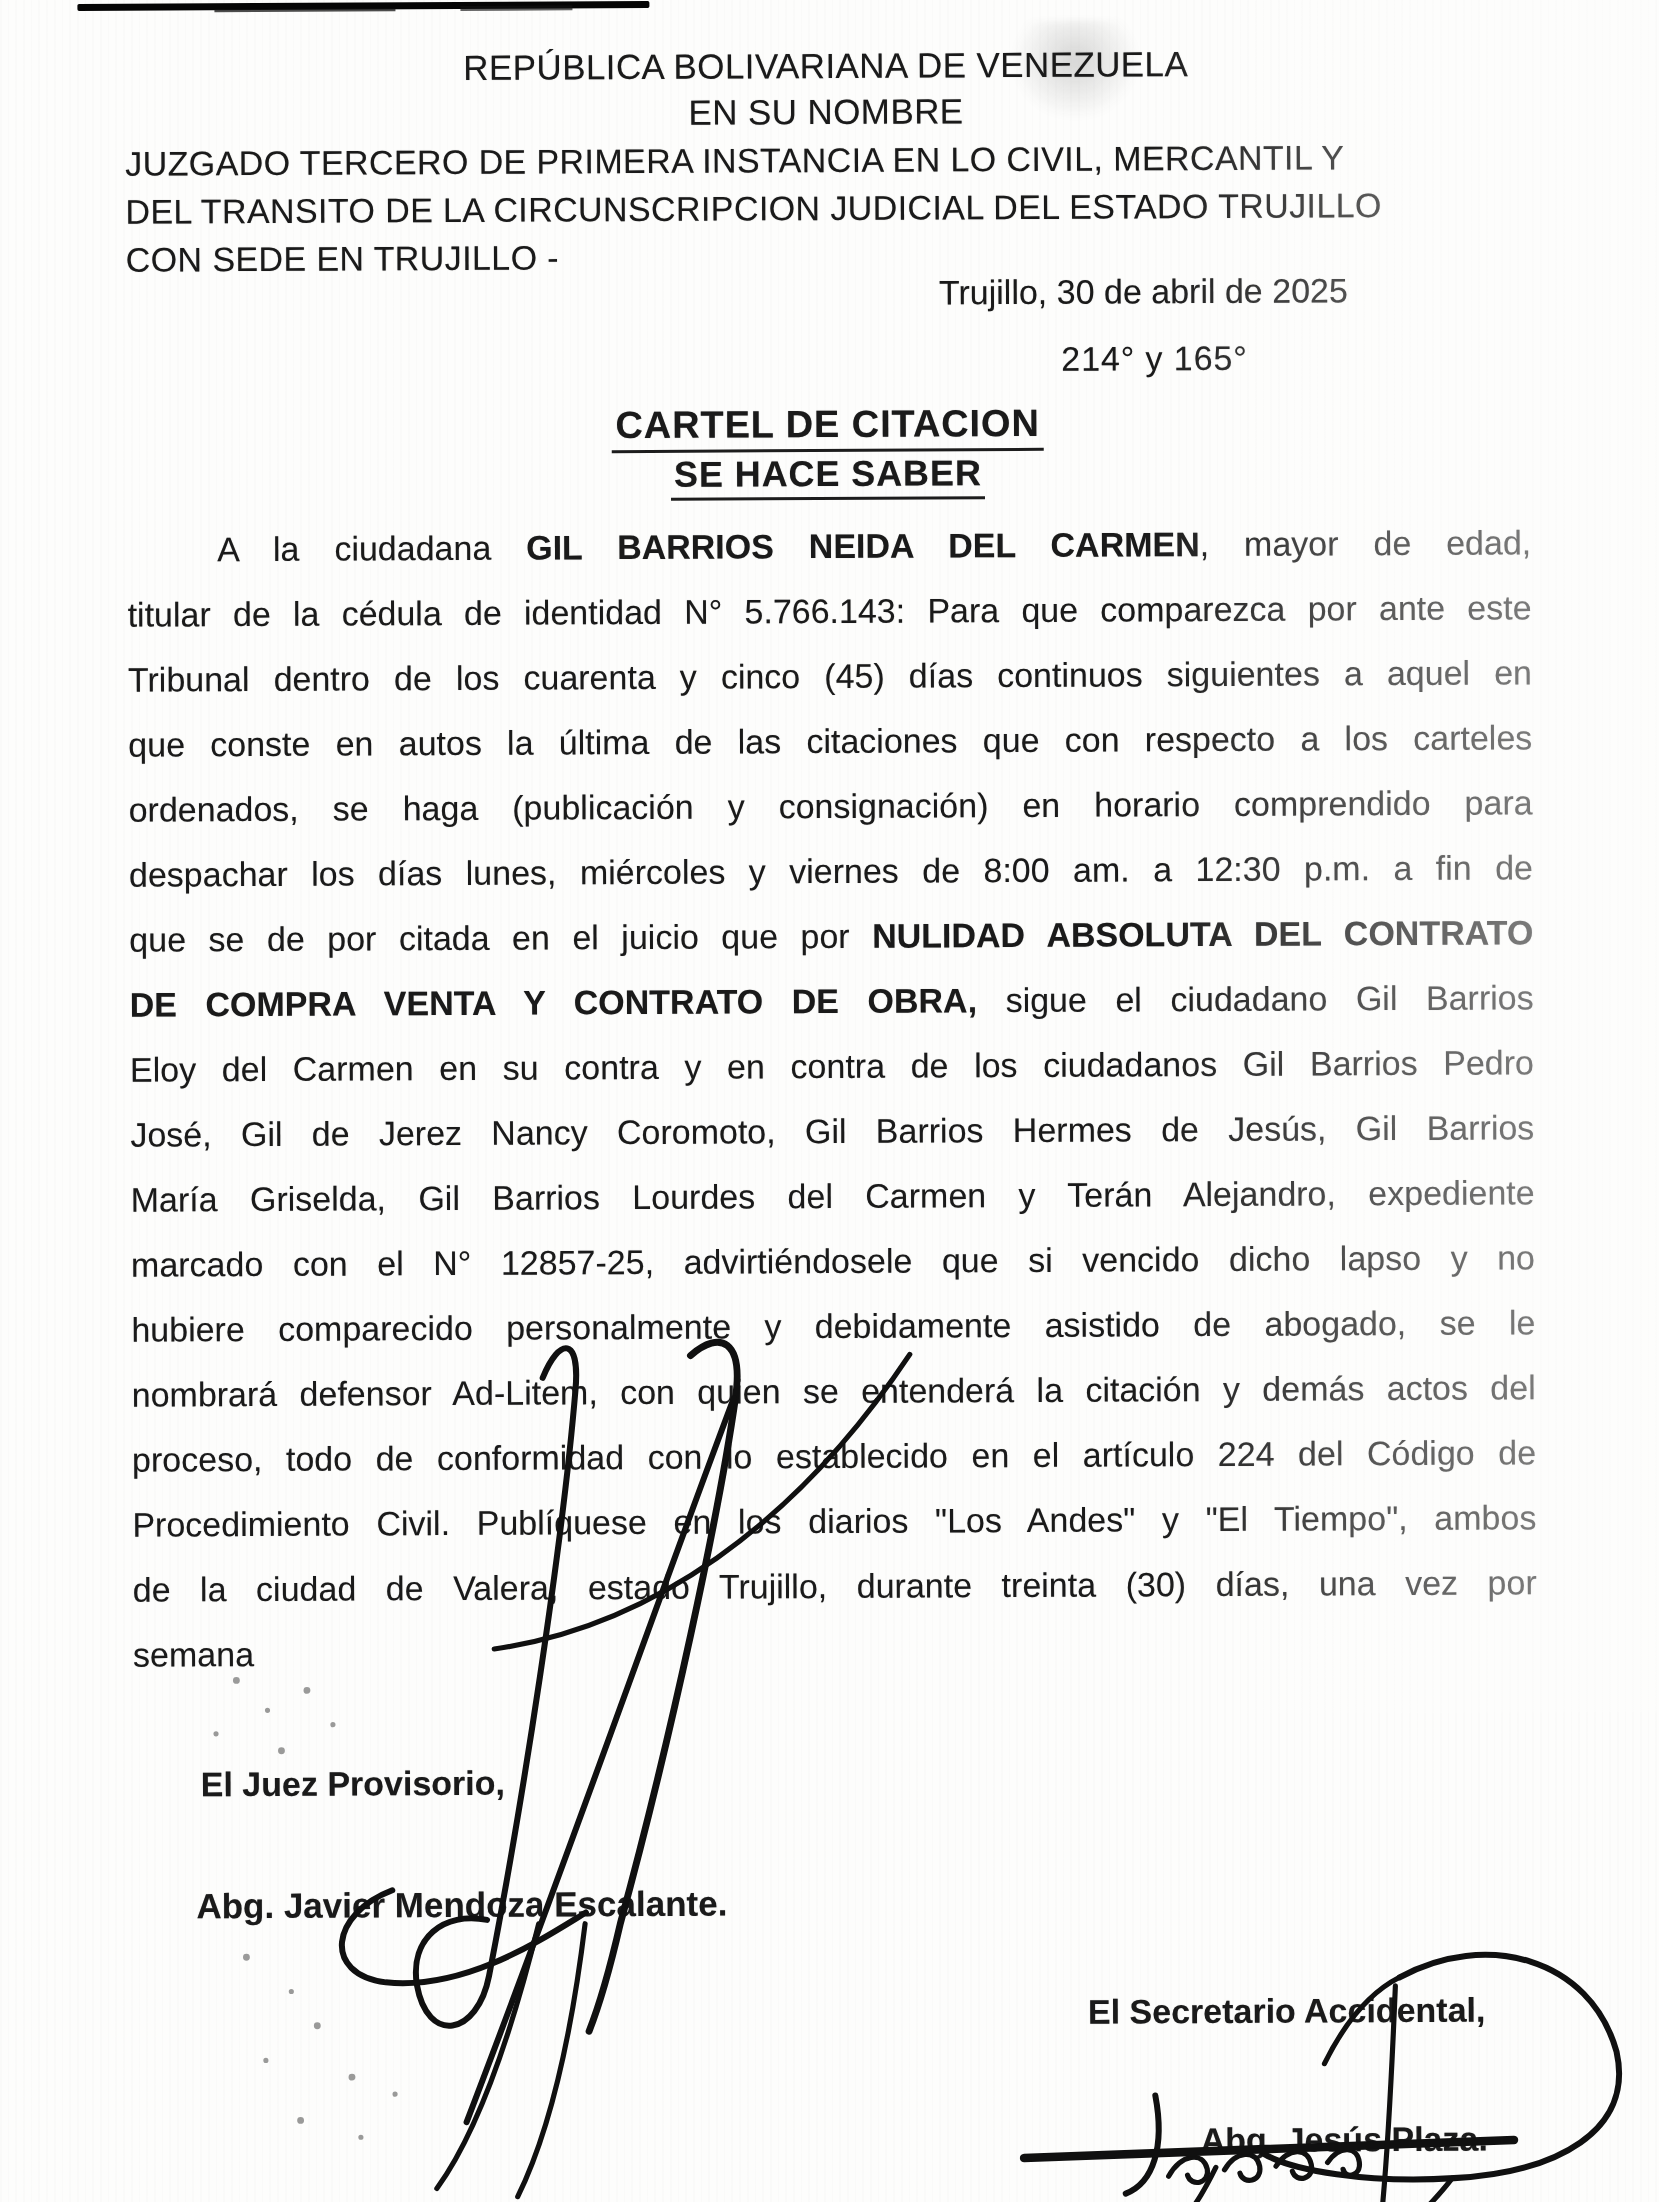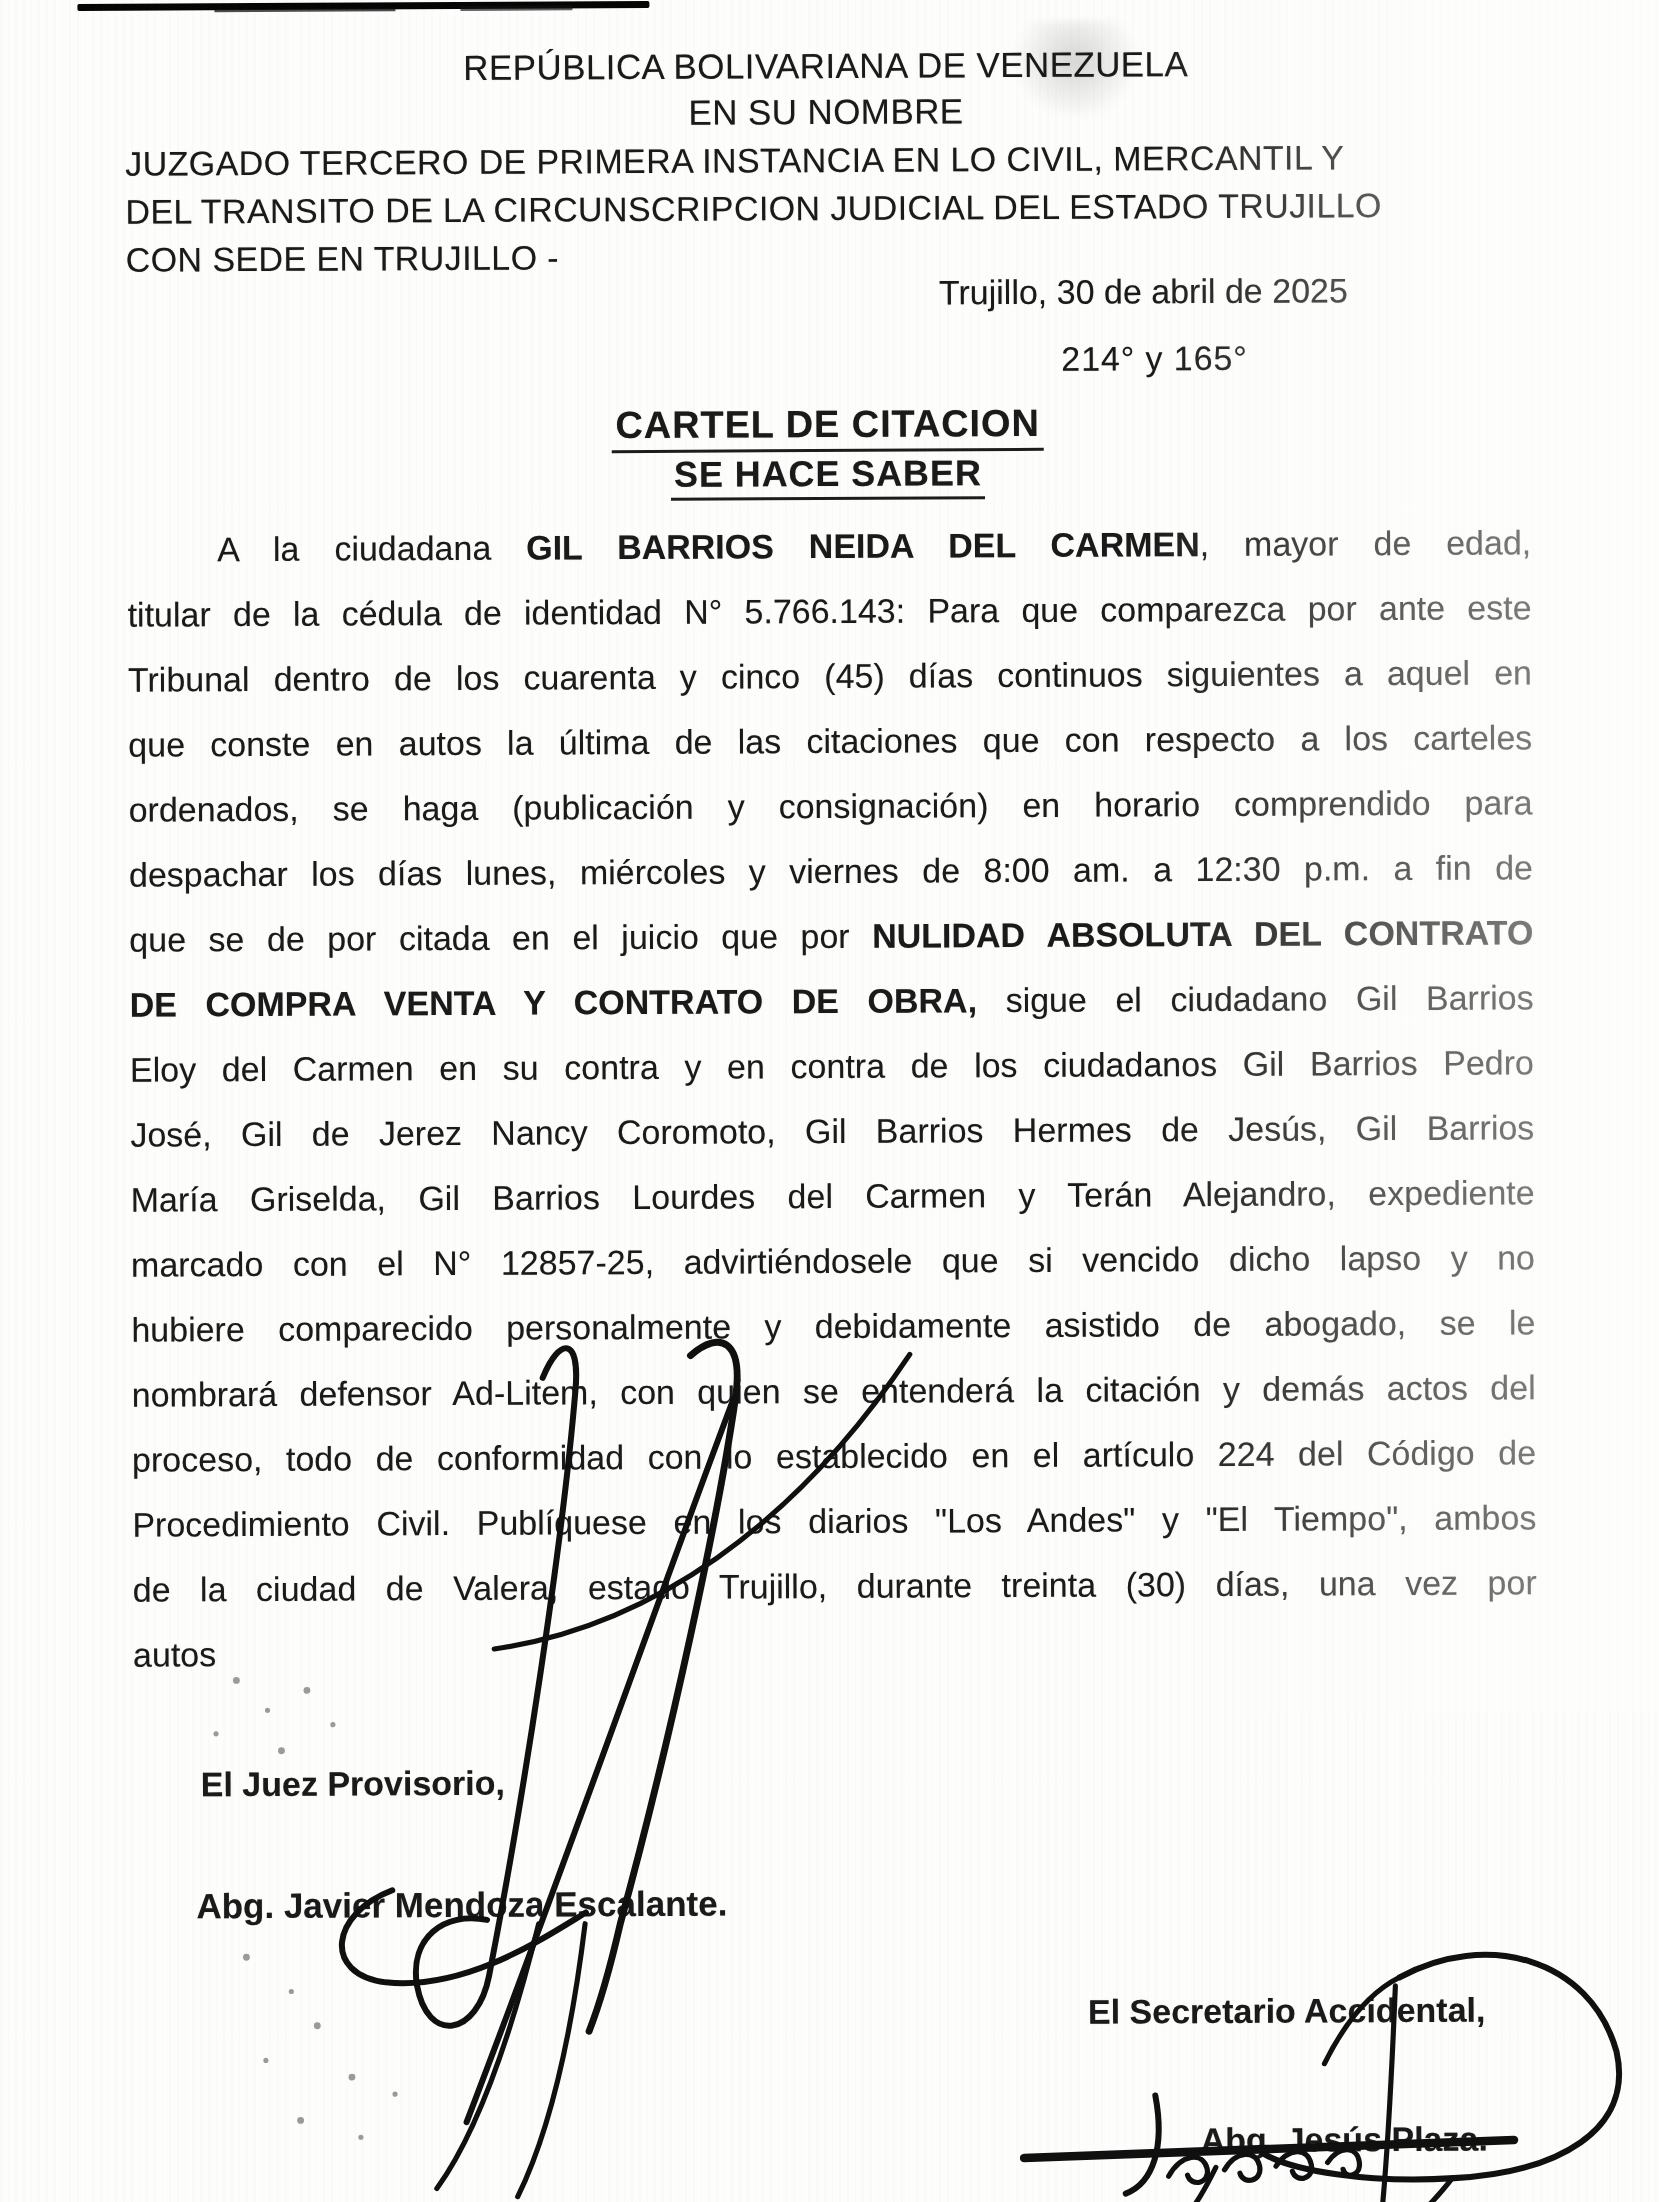--- a/index.html
+++ b/index.html
@@ -108,21 +108,21 @@
         <div class="body-line"><span class="bold">DE COMPRA VENTA Y CONTRATO DE OBRA,</span><span> sigue el ciudadano Gil Barrios</span></div>
         <div class="body-line"><span>Eloy del Carmen en su contra y en contra de los ciudadanos Gil Barrios Pedro</span></div>
         <div class="body-line"><span>José, Gil de Jerez Nancy Coromoto, Gil Barrios Hermes de Jesús, Gil Barrios</span></div>
         <div class="body-line"><span>María Griselda, Gil Barrios Lourdes del Carmen y Terán Alejandro, expediente</span></div>
         <div class="body-line"><span>marcado con el N° 12857-25, advirtiéndosele que si vencido dicho lapso y no</span></div>
         <div class="body-line"><span>hubiere comparecido personalmente y debidamente asistido de abogado, se le</span></div>
         <div class="body-line"><span>nombrará defensor Ad-Litem, con quien se entenderá la citación y demás actos del</span></div>
         <div class="body-line"><span>proceso, todo de conformidad con lo establecido en el artículo 224 del Código de</span></div>
         <div class="body-line"><span>Procedimiento Civil. Publíquese en los diarios "Los Andes" y "El Tiempo", ambos</span></div>
         <div class="body-line"><span>de la ciudad de Valera, estado Trujillo, durante treinta (30) días, una vez por</span></div>
-        <div class="body-line last"><span>autos</span></div>
+        <div class="body-line last"><span>semana</span></div>
       </div>
 
     <div class="txt sig-label judge-title">El Juez Provisorio,</div>
     <div class="txt sig-label judge-name">Abg. Javier Mendoza Escalante.</div>
     <div class="txt sig-label sec-title">El Secretario Accidental,</div>
     <div class="txt sig-label sec-name">Abg. Jesús Plaza.</div>
 
     <svg class="sig" style="left:129px;top:1316px;" width="817" height="886" viewBox="0 0 950 1030">
       <path d="M 650,45 C 685,15 712,28 702,95 C 682,230 625,490 565,705 C 552,760 540,800 528,830" stroke-width="8"></path>
       <path d="M 478,70 C 498,22 522,22 516,85 C 500,265 452,565 412,765 C 398,835 340,845 328,775 C 320,720 360,690 410,700" stroke-width="7"></path>

